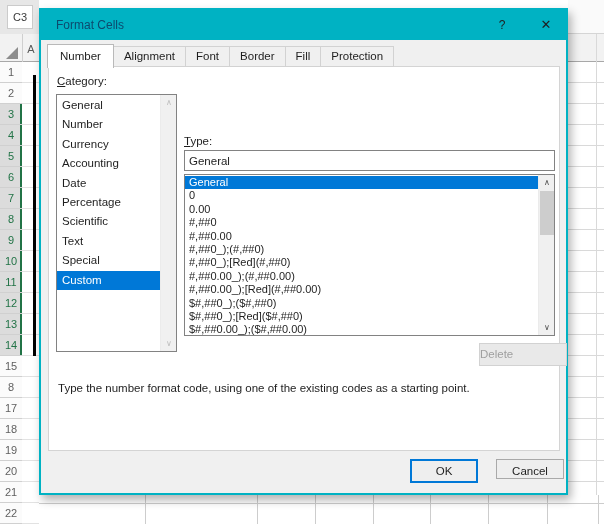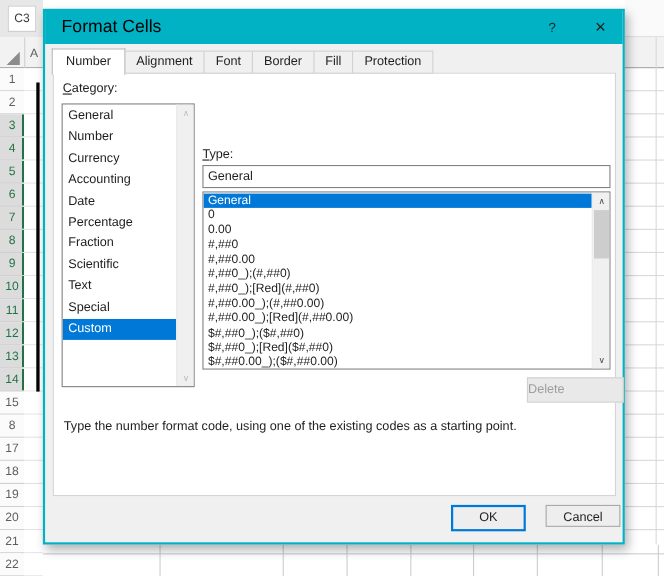--- a/index.html
+++ b/index.html
@@ -30,21 +30,21 @@
   .rrow{height:21px;border-bottom:1px solid #d9d9d9;}
   .gridv-right{position:absolute;left:596px;top:34px;width:1px;height:490px;background:#d9d9d9;}
   .bottom-strip{position:absolute;left:39px;top:495px;width:565px;height:29px;background:#ffffff;overflow:hidden;}
   .bottom-strip .gridh{position:absolute;left:0;top:8px;width:565px;height:1px;background:#cdcdcd;}
   .bottom-strip .gv{position:absolute;top:0;width:1px;height:29px;background:#cdcdcd;}
 
   
   .dialog{position:absolute;left:39px;top:8px;width:529px;height:487px;background:#f0f0f0;
     border:2px solid #00b2c3;box-shadow:3px 5px 9px rgba(0,0,0,0.30);z-index:10;}
   .titlebar{position:absolute;left:0;top:0;width:525px;height:30px;background:#00b2c3;}
-  .title{position:absolute;left:15px;top:0;line-height:30px;font-size:16px;color:#000000;}
+  .title{position:absolute;left:15px;top:0;line-height:30px;font-size:12px;color:#0c4a6e;}
   .help-btn{position:absolute;right:56px;top:0;width:16px;height:30px;line-height:30px;
     text-align:center;font-size:12px;color:#1f1f1f;cursor:default;}
   .close-btn{position:absolute;right:11px;top:0;width:18px;height:30px;line-height:30px;
     text-align:center;font-size:13px;color:#1f1f1f;cursor:default;}
 
   .tabs{position:absolute;left:7px;top:34px;display:flex;align-items:flex-end;z-index:3;}
   .tab{background:#f0f0f0;border:1px solid #d2d2d2;height:21px;line-height:19px;
     padding:0 10px;font-size:11.5px;color:#1e1e1e;margin-left:-1px;}
   .tab.active{background:#ffffff;border:1px solid #b9b9b9;border-bottom:none;height:24px;
     line-height:22px;padding:0 12px;margin-bottom:-1px;z-index:4;}
@@ -277,21 +277,20 @@
 
       <div class="cat-list">
         <div class="cat-items">
 
         <div class="cat-item">General</div>
             <div class="cat-item">Number</div>
             <div class="cat-item">Currency</div>
             <div class="cat-item">Accounting</div>
             <div class="cat-item">Date</div>
             <div class="cat-item">Percentage</div>
-            <div class="cat-item">Fraction</div>
             <div class="cat-item">Scientific</div>
             <div class="cat-item">Text</div>
             <div class="cat-item">Special</div>
             <div class="cat-item selected">Custom</div>
           </div>
         <div class="vscroll">
           <div class="up arrow-dim">∧</div>
           <div class="down arrow-dim">∨</div>
         </div>
       </div>

